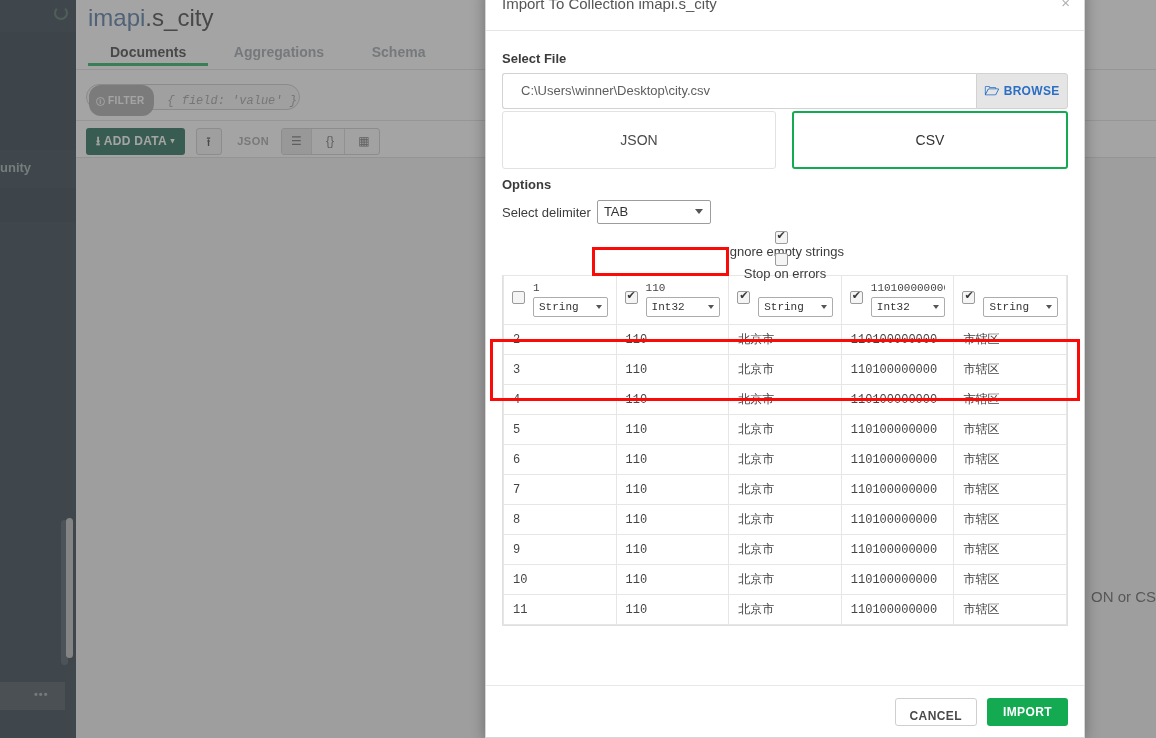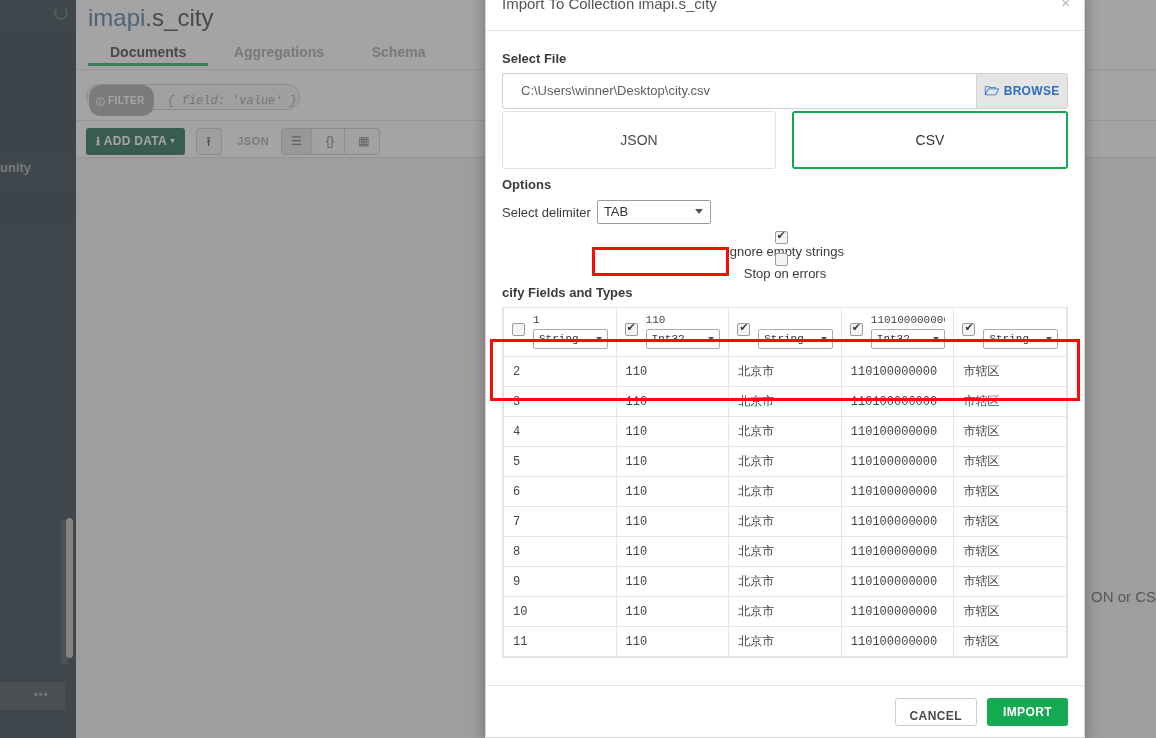--- a/index.html
+++ b/index.html
@@ -302,21 +302,20 @@
 
     <div class="chk-row">
       <span class="cb checked"></span>
       <span>Ignore empty strings</span>
     </div>
     <div class="chk-row">
       <span class="cb"></span>
       <span>Stop on errors</span>
     </div>
 
-    <div class="sec-label" id="fields-label">cify Fields and Types</div>
 
     <div id="table-wrap">
       <table class="ft">
         <thead>
           <tr id="head-row">
               <td>
                 <div class="hd-cell">
                   <span class="cb"></span>
                   <div class="hd-right">
                     <div class="hd-name">1</div>

